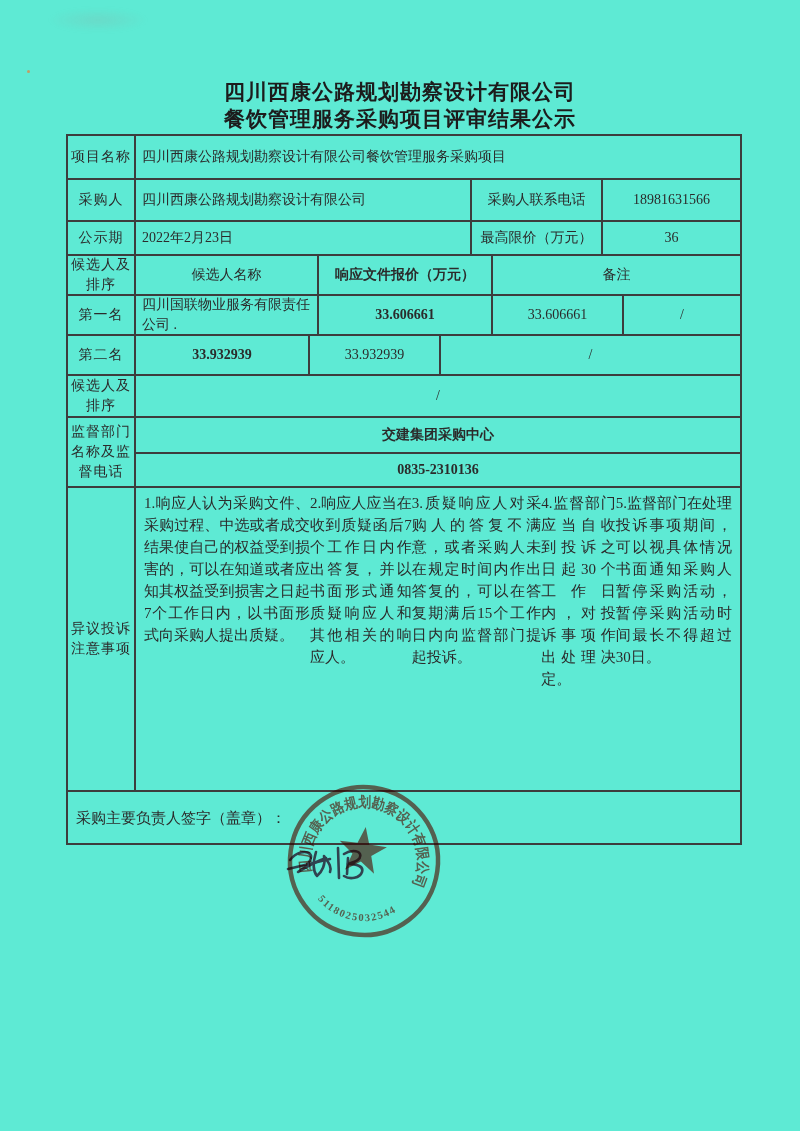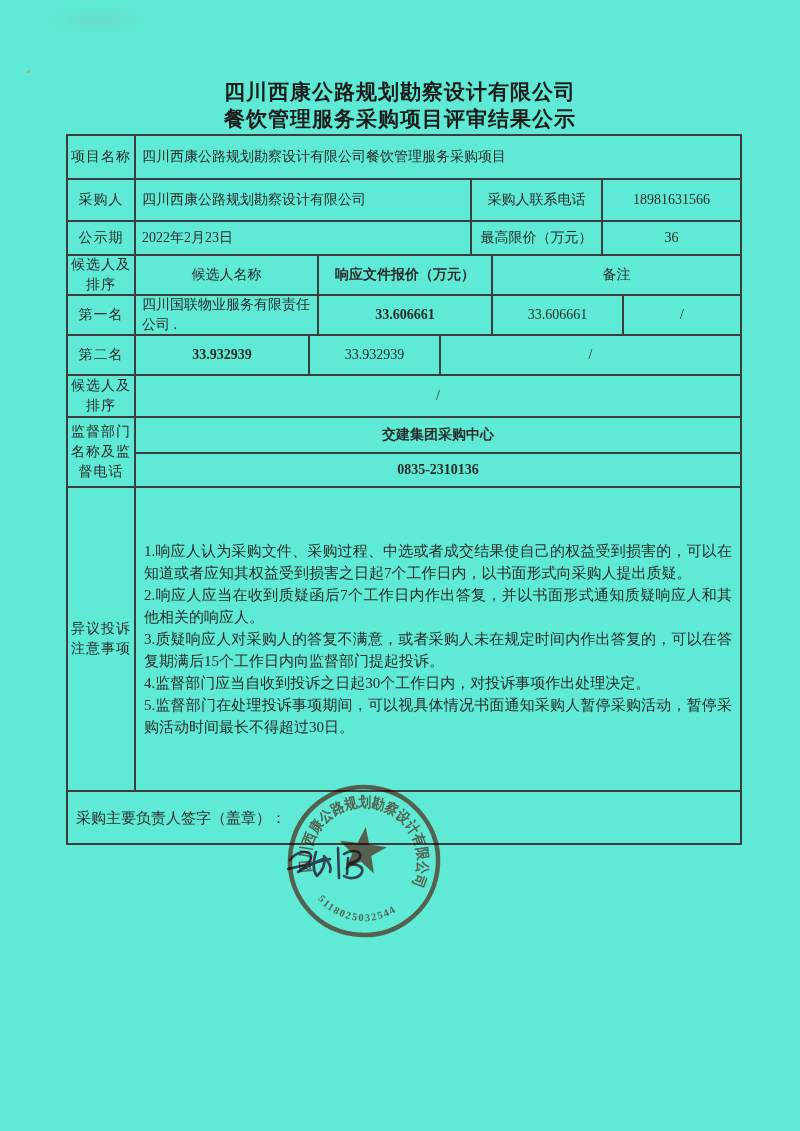--- a/index.html
+++ b/index.html
@@ -37,21 +37,21 @@
   .w2  { width:336px; }
   .w2a { width:183px; }
   .w2b { width:174px;font-weight:bold; }
   .w3  { width:131px; }
   .w4  { flex:1; }
   .h44{height:44px} .h42{height:42px} .h34{height:34px} .h40{height:40px}
   .h70{height:70px} .h304{height:304px} .h51{height:51px}
   .sup-right { flex:1; display:flex; flex-direction:column; }
   .sub { height:36px; border-bottom:2px solid #3d3d3d; display:flex; align-items:center; justify-content:center;font-weight:bold; }
   .sub.last { height:32px; border-bottom:none; }
-  .objection-body { flex:1; padding:4px 8px; display:flex; flex-direction:column; justify-content:center;
+  .objection-body { flex:1; padding:4px 8px; display:flex; flex-direction:row; justify-content:center;
     font-size:15px; line-height:22px; text-align:justify; }
   .sig-row .cell { font-size:15px; padding-left:8px; }
   .sig-ink { position:absolute; left:286px; top:838px; z-index:3; }
   .seal { position:absolute; left:281px; top:778px; z-index:4; mix-blend-mode:multiply; }
   .seal text { font-family:"Liberation Serif", serif; }
 </style>
 </head>
 <body>
 
 <div class="page">

